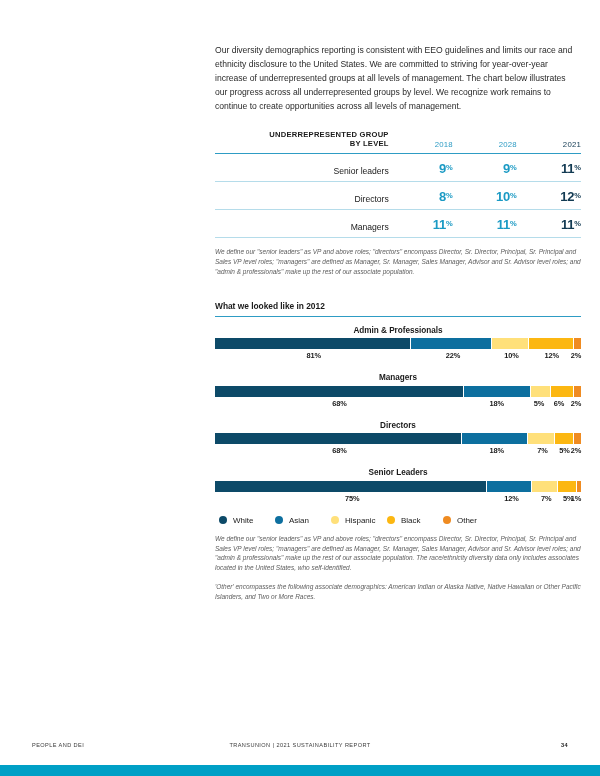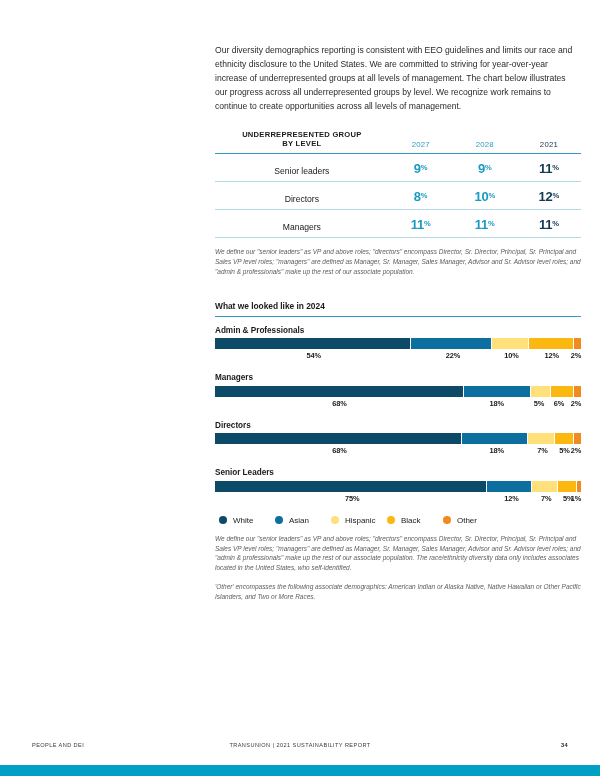--- a/index.html
+++ b/index.html
@@ -46,21 +46,21 @@
   }
 
   
   .tbl {
     width: 100%;
     border-collapse: collapse;
     margin-top: 2px;
   }
   .tbl th, .tbl td {
     padding: 0;
-    text-align: center;
+    text-align: right;
     vertical-align: bottom;
   }
   .tbl thead th {
     padding-bottom: 4px;
   }
   .th-group {
     font-size: 7.6px;
     font-weight: bold;
     letter-spacing: 0.25px;
     color: #1a1a1a;
@@ -124,21 +124,21 @@
   
   .chart-wrap { margin-top: 24px; }
   .chart-title {
     font-size: 8.4px;
     font-weight: bold;
     color: #1a1a1a;
     letter-spacing: -0.02px;
     padding-bottom: 5px;
     border-bottom: 1.2px solid #2e9cc4;
   }
-  .bar-group { margin-top: 9px; }
+  .bar-group { margin-top: 9px; text-align: center; }
   .bar-label {
     font-size: 8.2px;
     font-weight: bold;
     color: #1a1a1a;
     margin-bottom: 3.5px;
     letter-spacing: -0.02px;
   }
   .bar-track {
     display: flex;
     width: 100%;
@@ -221,21 +221,21 @@
 
     <p class="intro">Our diversity demographics reporting is consistent with EEO guidelines and limits our race and ethnicity disclosure to the United States. We are committed to striving for year-over-year increase of underrepresented groups at all levels of management. The chart below illustrates our progress across all underrepresented groups by level. We recognize work remains to continue to create opportunities across all levels of management.</p>
 
     <table class="tbl">
       <thead>
         <tr>
           <th class="th-group">
             <div>UNDERREPRESENTED GROUP</div>
             <div>BY LEVEL</div>
           </th>
-          <th class="th-year">2027</th>
+          <th class="th-year">2018</th>
           <th class="th-year">2028</th>
           <th class="th-year recent">2021</th>
         </tr>
       </thead>
       <tbody>
         <tr>
           <td class="cell-label">Senior leaders</td>
           <td class="cell-val"><span>9</span><span class="pct">%</span></td>
           <td class="cell-val"><span>9</span><span class="pct">%</span></td>
           <td class="cell-val recent"><span>11</span><span class="pct">%</span></td>
@@ -252,33 +252,33 @@
           <td class="cell-val"><span>11</span><span class="pct">%</span></td>
           <td class="cell-val recent"><span>11</span><span class="pct">%</span></td>
         </tr>
       </tbody>
     </table>
 
     <p class="footnote">We define our "senior leaders" as VP and above roles; "directors" encompass Director, Sr. Director, Principal, Sr. Principal and Sales VP level roles; "managers" are defined as Manager, Sr. Manager, Sales Manager, Advisor and Sr. Advisor level roles; and "admin &amp; professionals" make up the rest of our associate population.</p>
 
 
     <div class="chart-wrap">
-      <div class="chart-title">What we looked like in 2024</div>
+      <div class="chart-title">What we looked like in 2012</div>
       <div id="bars">
           <div class="bar-group">
             <div class="bar-label">Admin &amp; Professionals</div>
             <div class="bar-track">
               <div class="seg" style="flex: 54 0 0px; background: rgb(13, 74, 104);"></div>
               <div class="seg" style="flex: 22 0 0px; background: rgb(13, 111, 159);"></div>
               <div class="seg" style="flex: 10 0 0px; background: rgb(255, 224, 122);"></div>
               <div class="seg" style="flex: 12 0 0px; background: rgb(252, 183, 17);"></div>
               <div class="seg" style="flex: 2 0 0px; background: rgb(239, 139, 33);"></div>
             </div>
             <div class="bar-values">
-              <span class="v" style="left: 27%;">54%</span>
+              <span class="v" style="left: 27%;">81%</span>
               <span class="v" style="left: 65%;">22%</span>
               <span class="v" style="left: 81%;">10%</span>
               <span class="v" style="left: 92%;">12%</span>
               <span class="v" style="left: 98.6%;">2%</span>
             </div>
           </div>
           <div class="bar-group">
             <div class="bar-label">Managers</div>
             <div class="bar-track">
               <div class="seg" style="flex: 68 0 0px; background: rgb(13, 74, 104);"></div>

